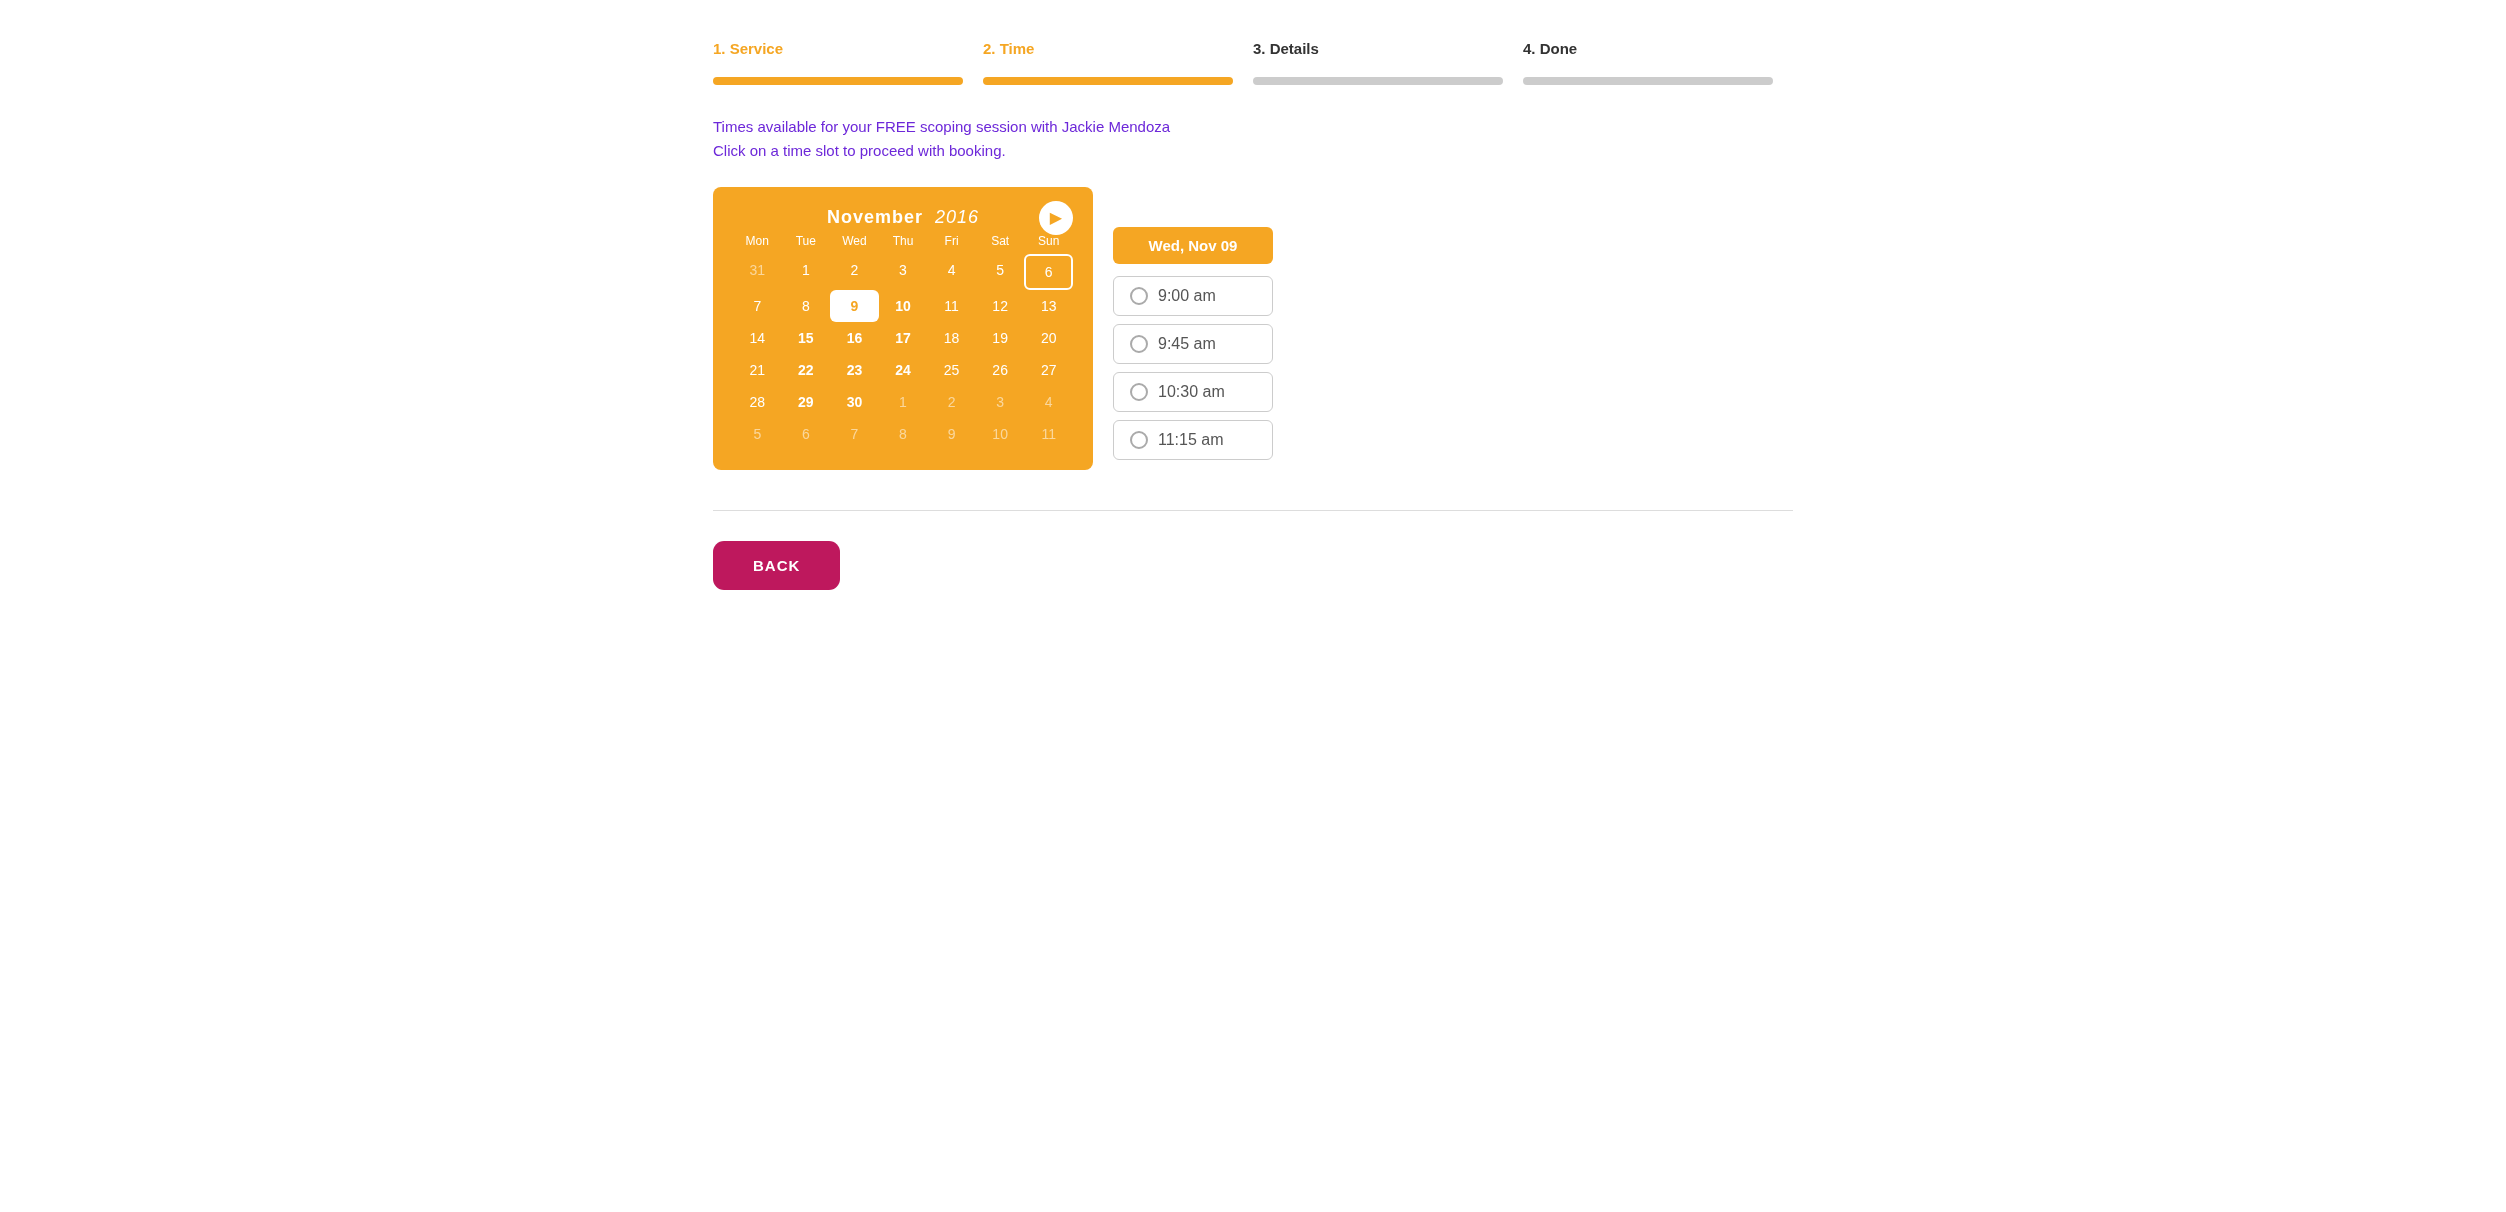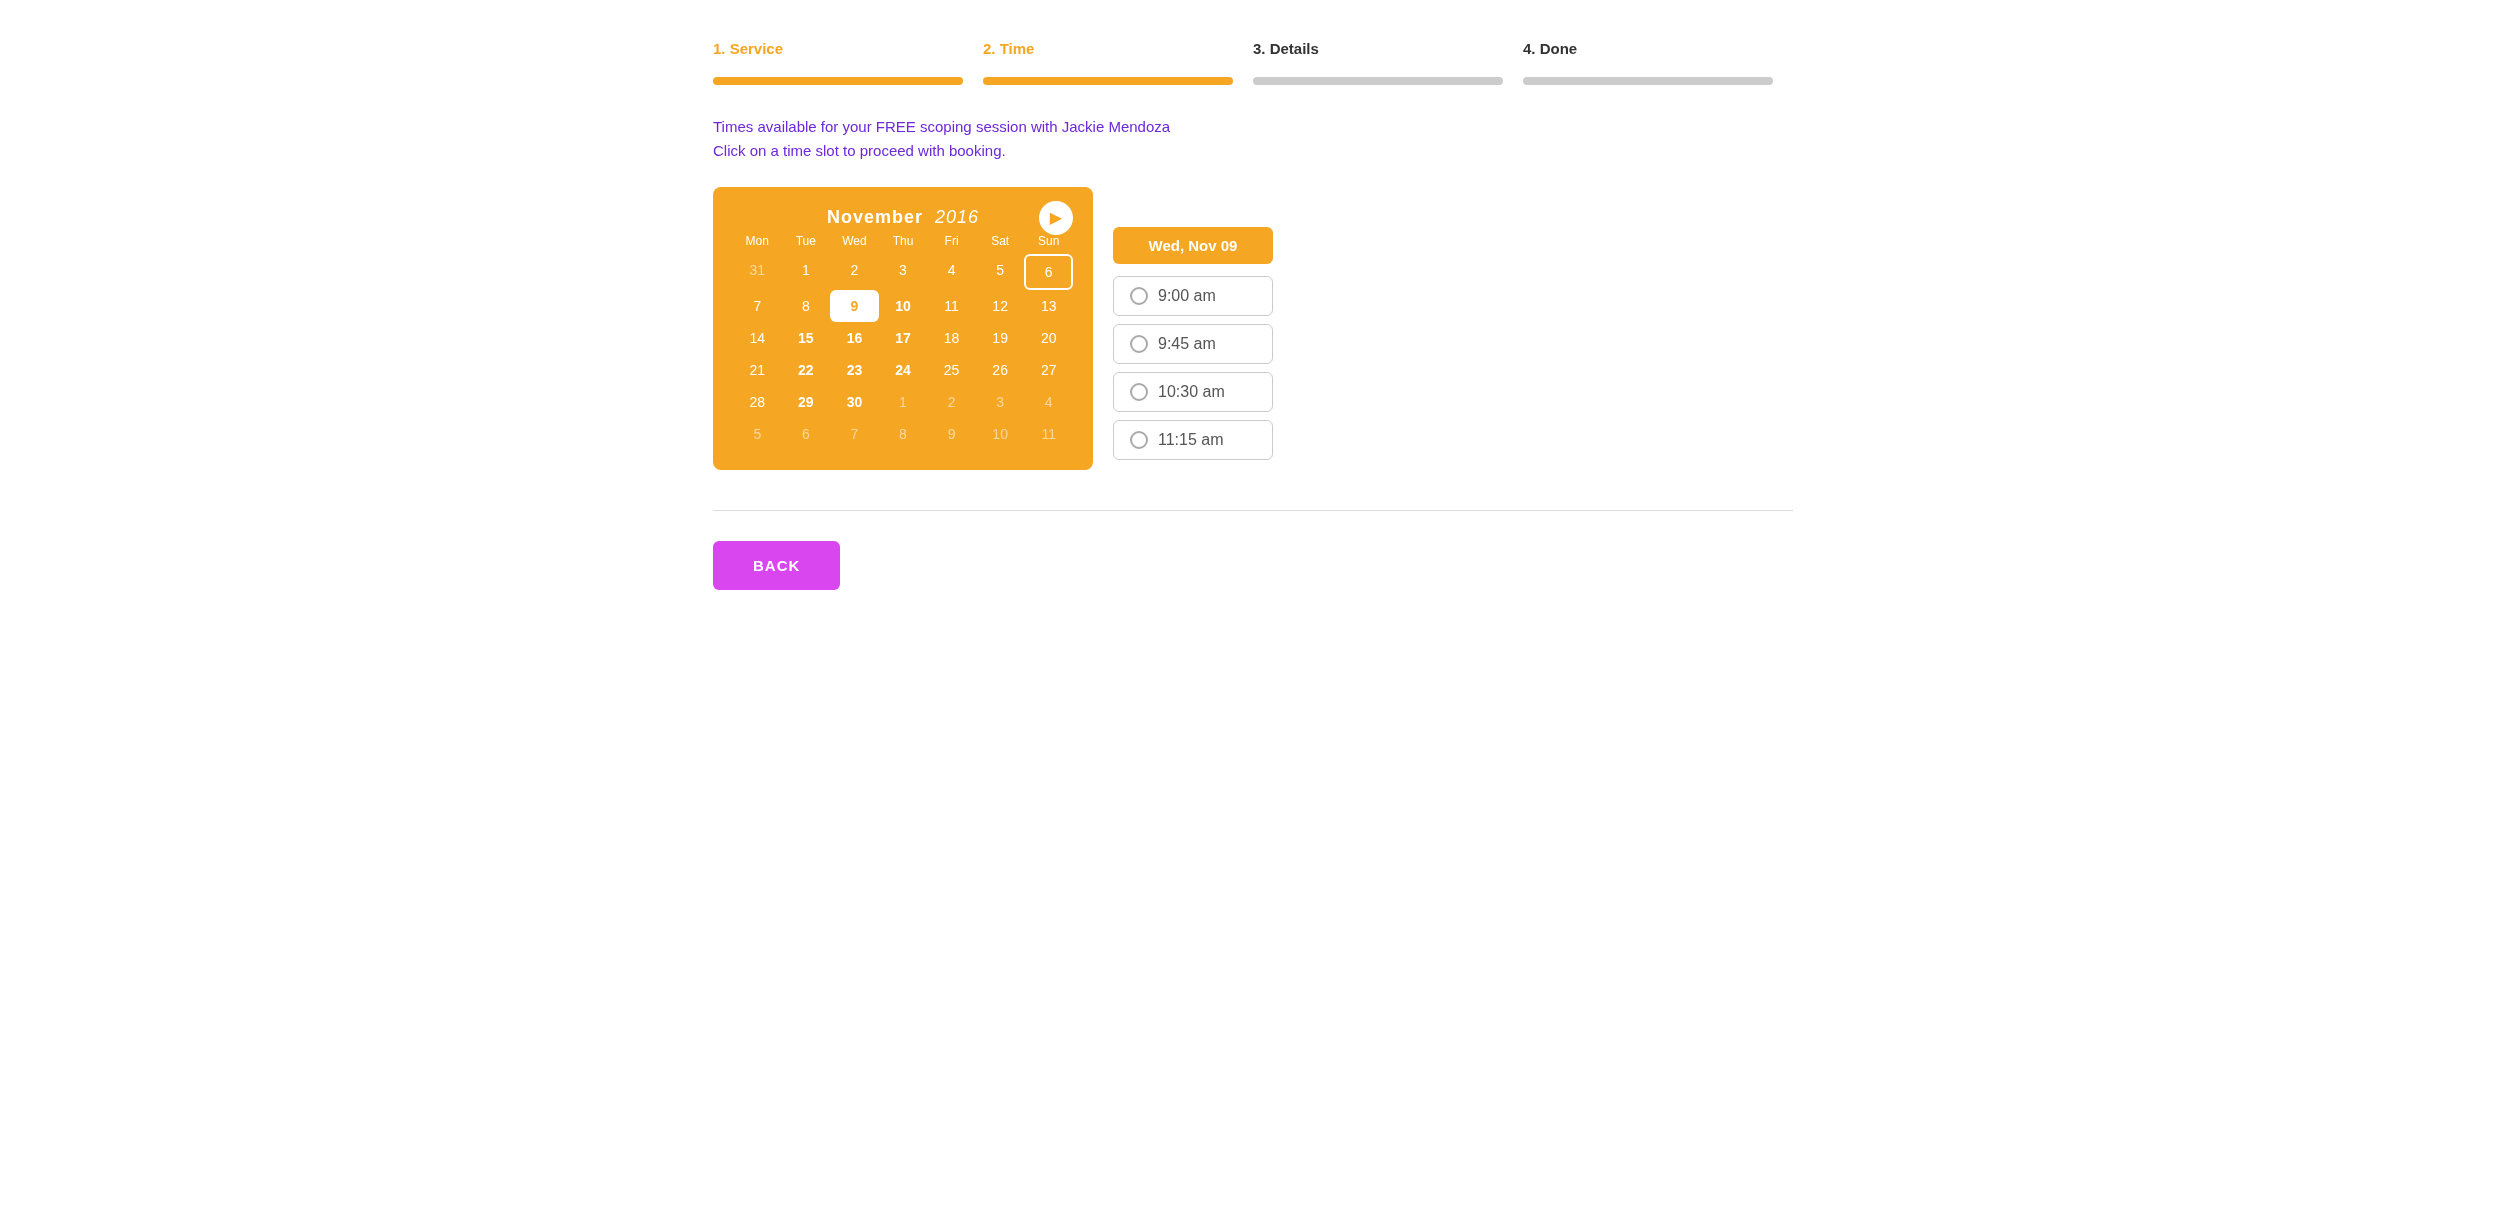--- a/index.html
+++ b/index.html
@@ -167,27 +167,27 @@
 
     
     .divider {
       border: none;
       border-top: 1.5px solid #ddd;
       margin: 40px 0 30px 0;
     }
 
     
     .back-button {
-      background: #d946ef;
+      background: #be185d;
       color: #fff;
       border: none;
       padding: 16px 40px;
       font-size: 15px;
       font-weight: bold;
-      border-radius: 6px;
+      border-radius: 11px;
       cursor: pointer;
       letter-spacing: 1px;
     }
   </style>
 </head>
 <body>
 
 <div class="page-container">
 
   

